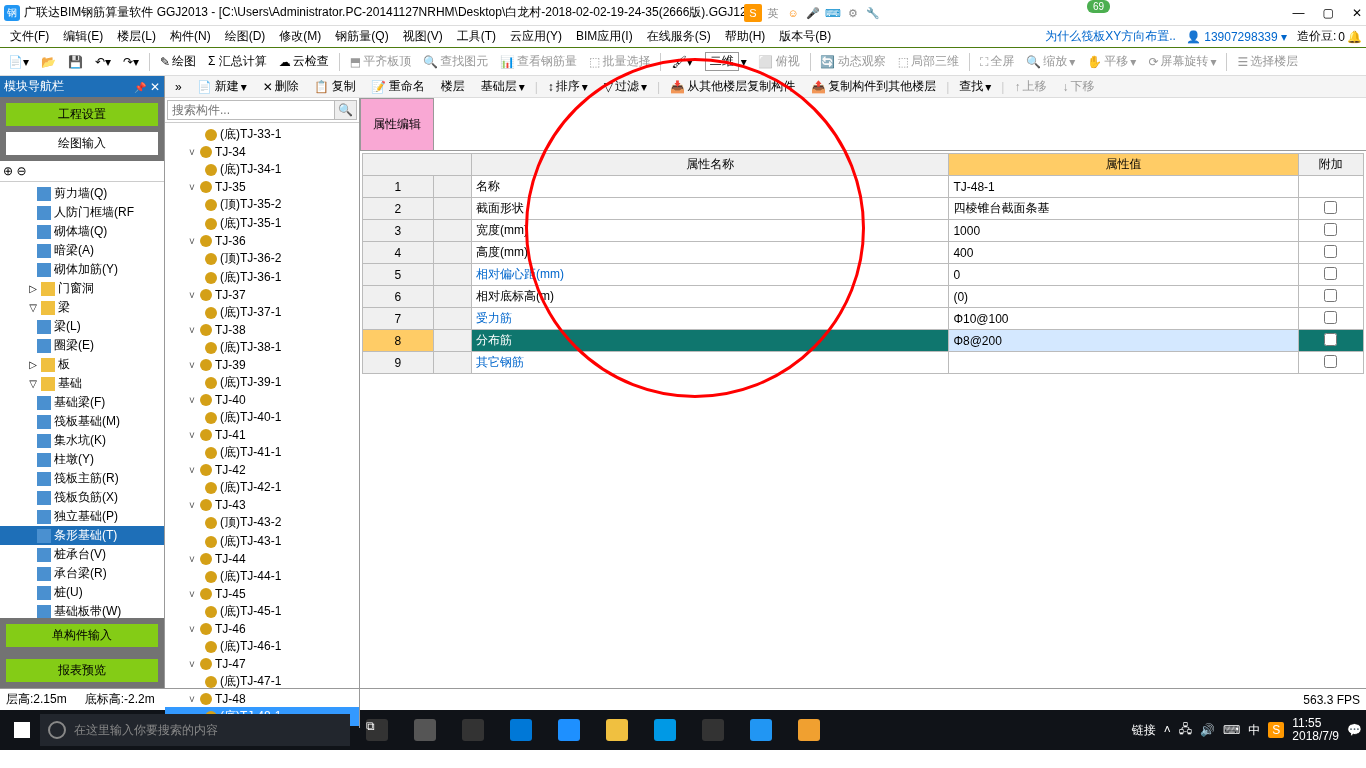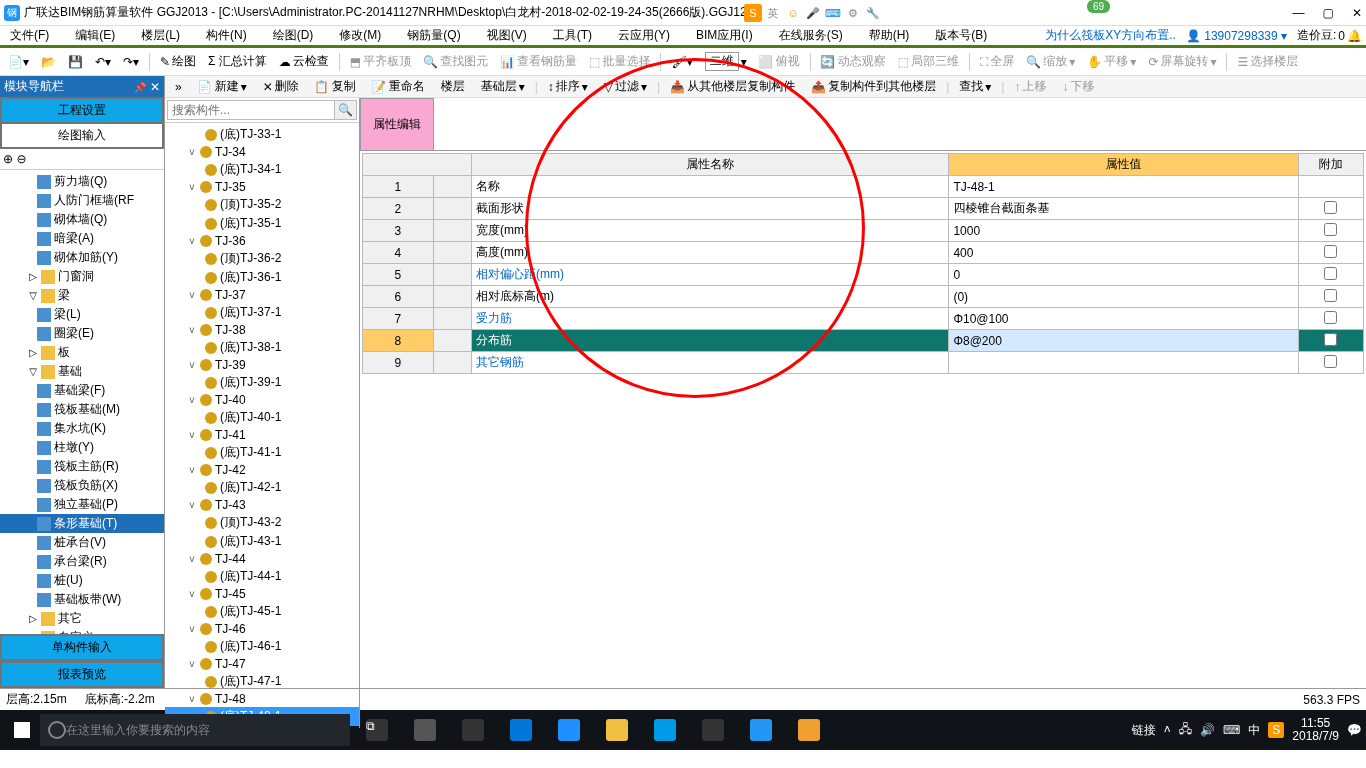--- a/index.html
+++ b/index.html
@@ -7,36 +7,36 @@
 .titlebar{height:26px;background:#fff;display:flex;align-items:center;padding:0 4px;border-bottom:1px solid #ddd}
 .titlebar .appicon{width:16px;height:16px;background:#2196f3;border-radius:3px;margin-right:4px;color:#fff;text-align:center;line-height:16px;font-size:10px}
 .titlebar .title{flex:0 0 auto;font-size:12px}
 .titlebar .spacer{flex:1}
 .titlebar .winbtns{display:flex;gap:18px;font-size:14px}
 .titlebar .winbtns span{cursor:pointer}
 .badge-69{position:absolute;left:1087px;top:0;background:#4caf50;color:#fff;padding:1px 6px;border-radius:6px;font-size:10px}
 .ime-bar{position:absolute;left:744px;top:4px;display:flex;gap:2px;align-items:center}
 .ime-bar span{width:18px;height:18px;display:inline-flex;align-items:center;justify-content:center;font-size:11px}
 .ime-s{background:#ff9800;color:#fff;border-radius:2px}
-.menubar{height:22px;display:flex;align-items:center;padding:0 4px;gap:14px;border-bottom:3px solid #4d7c0f}
+.menubar{height:22px;display:flex;align-items:center;padding:0 4px;gap:2px;border-bottom:1px solid #4d7c0f}
 .menubar .mi{padding:2px 6px;cursor:pointer}
 .menubar .right{margin-left:auto;display:flex;gap:10px;align-items:center}
 .menubar .linkblue{color:#06c}
 .menubar .acct{color:#06c}
 .menubar .bean{display:flex;align-items:center;gap:2px}
 .toolbar1{height:28px;display:flex;align-items:center;padding:0 4px;gap:4px;border-bottom:1px solid #ddd}
 .toolbar1 .tb{padding:2px 4px;display:flex;align-items:center;gap:2px;cursor:pointer}
 .toolbar1 .sep{width:1px;height:18px;background:#ccc;margin:0 2px}
 .toolbar2{height:28px;display:flex;align-items:center;padding:0 4px;gap:4px;border-bottom:1px solid #ddd;background:#f5f5f5}
 .toolbar2 .tb{padding:2px 6px;display:flex;align-items:center;gap:2px;cursor:pointer}
 .main{display:flex;height:612px}
 .navpane{width:165px;border-right:1px solid #999;display:flex;flex-direction:column}
 .navpane .hdr{background:#1e6fb8;color:#fff;padding:2px 4px;display:flex;align-items:center;justify-content:space-between;font-size:12px}
 .navpane .hdr .pin{font-size:10px}
-.navpane .tabbtn{background:#0ea5e9;border:2px solid #737373;text-align:center;padding:3px 0;cursor:pointer}
+.navpane .tabbtn{background:#84cc16;border:6px solid #737373;text-align:center;padding:3px 0;cursor:pointer}
 .navpane .toolbtns{padding:3px;border-bottom:1px solid #ccc}
 .navpane .tree{flex:1;overflow:auto;padding:2px 0}
 .navpane .tree .node{padding:1px 2px 1px 24px;display:flex;align-items:center;gap:3px;cursor:pointer;white-space:nowrap}
 .navpane .tree .node.d2{padding-left:28px}
 .navpane .tree .node.d3{padding-left:24px}
 .navpane .tree .node.sel{background:#1e6fb8;color:#fff}
 .navpane .tree .exp{width:10px;display:inline-block;text-align:center;font-size:10px}
 .navpane .tree .nico{width:14px;height:14px;display:inline-block;background:#888}
 .navpane .tree .nico.fold{background:#f0c040}
 .navpane .tree .nico.blue{background:#4a90d0}
@@ -67,27 +67,27 @@
 .proptbl tr.selrow .rownum{background:#ffcc66;color:#000}
 .proptbl tr.selrow td.pval{background:#d4e8ff;color:#000}
 .proptbl input[type=checkbox]{margin:0}
 .circle{position:absolute;left:165px;top:-40px;width:340px;height:340px;border:3px solid red;border-radius:50%;pointer-events:none}
 .statusbar{height:22px;border-top:1px solid #999;display:flex;align-items:center;padding:0 6px;font-size:12px;gap:18px}
 .statusbar .mid{margin-left:40px;color:#333}
 .statusbar .fps{margin-left:auto}
 .taskbar{height:40px;background:#101318;display:flex;align-items:center;color:#fff;padding:0 4px}
 .taskbar .start{width:36px;height:32px;display:flex;align-items:center;justify-content:center}
 .taskbar .start .winlogo{width:16px;height:16px;background:#fff}
-.taskbar .searchbox{width:310px;height:32px;background:#22262d;display:flex;align-items:center;padding:0 8px;color:#888;}
+.taskbar .searchbox{width:310px;height:32px;background:#22262d;display:flex;align-items:center;padding:0 8px;color:#888;gap:8px}
 .taskbar .searchbox .cortana{width:18px;height:18px;border:2px solid #888;border-radius:50%}
 .taskbar .apps{display:flex;gap:2px;margin-left:4px}
 .taskbar .apps .app{width:46px;height:32px;display:flex;align-items:center;justify-content:center}
 .taskbar .apps .app .ai{width:22px;height:22px;background:#444;border-radius:3px}
 .taskbar .tray{margin-left:auto;display:flex;align-items:center;gap:8px;font-size:11px;color:#fff}
-.taskbar .tray .clock{text-align:center;line-height:13px}
+.taskbar .tray .clock{line-height:13px}
 .scroll-thin{scrollbar-width:thin}
 </style>
 </head>
 <body>
 
 <div class="titlebar">
   <span class="appicon">钢</span>
   <span class="title">广联达BIM钢筋算量软件 GGJ2013 - [C:\Users\Administrator.PC-20141127NRHM\Desktop\白龙村-2018-02-02-19-24-35(2666版).GGJ12]</span>
   <span class="spacer"></span>
   <div class="winbtns">

